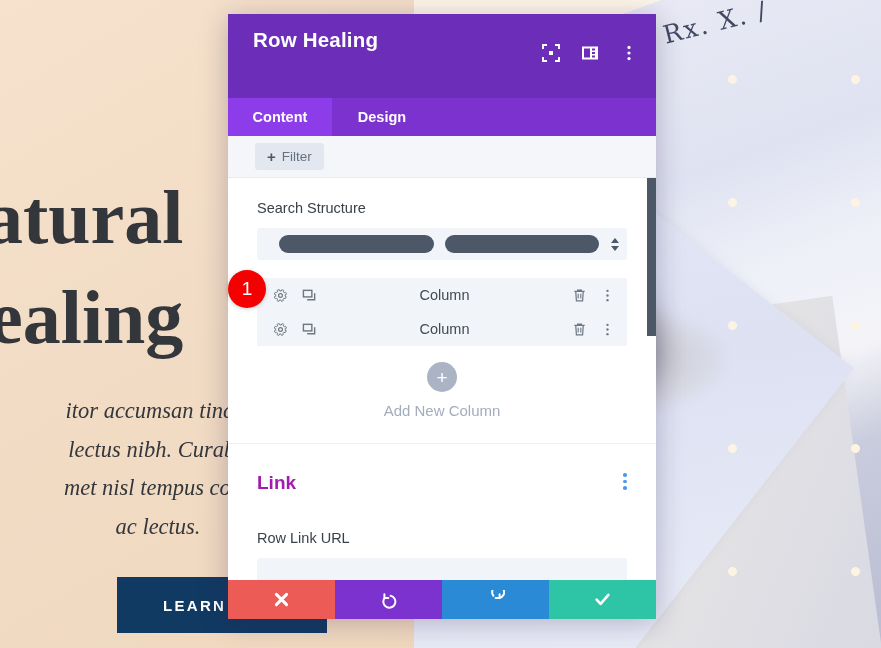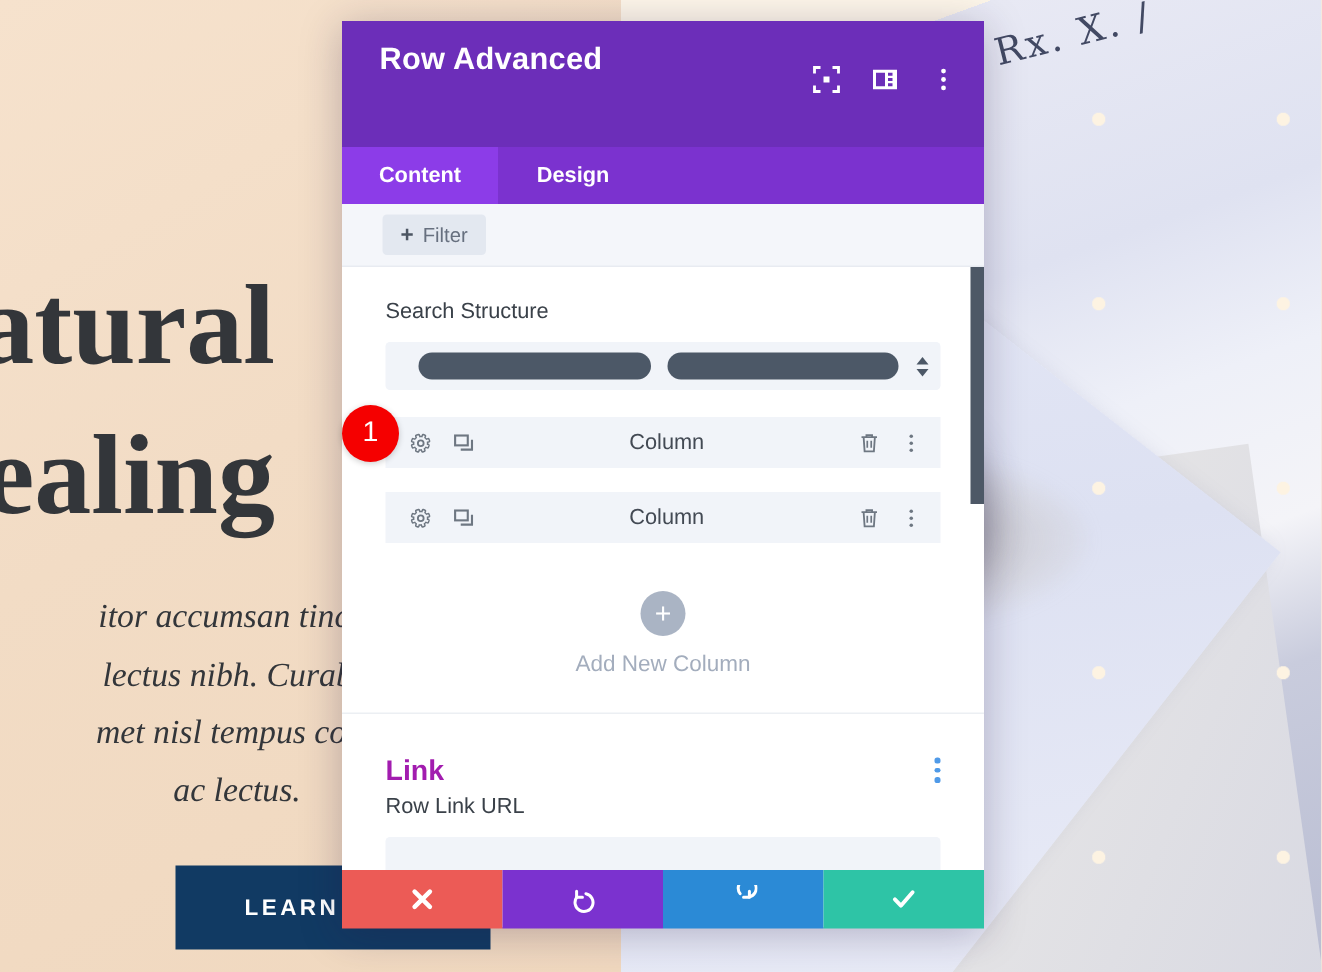--- a/index.html
+++ b/index.html
@@ -297,21 +297,20 @@
   .cs-spin .up   { border-bottom: 5px solid #4c5867; }
   .cs-spin .down { border-top: 5px solid #4c5867; }
 
   
   .col-rows { margin-top: 18px; }
   .col-row {
     display: flex;
     align-items: center;
     background: #f1f4f9;
     height: 34px;
-    margin-bottom: 16px;
     padding: 0 12px 0 16px;
     position: relative;
     cursor: pointer;
   }
   .col-row-left { display: flex; align-items: center; gap: 14px; }
   .col-row-label {
     flex: 1;
     text-align: center;
     font-size: 14.5px;
     color: #434a54;
@@ -362,21 +361,21 @@
     display: block;
     width: 3.5px; height: 3.5px;
     background: #4f9ae8;
     border-radius: 50%;
     margin-bottom: 3px;
   }
   .link-field-label {
     padding: 0 29px;
     font-size: 14.5px;
     color: #3a4149;
-    margin-top: 4px;
+    margin-top: 36px;
   }
   .link-input {
     margin: 12px 29px 0 29px;
     height: 34px;
     background: #f1f4f9;
     border-radius: 3px;
     border: 0;
     width: calc(100% - 58px);
     font-family: "Liberation Sans", sans-serif;
     font-size: 14px;
@@ -448,21 +447,21 @@
     <div>lectus nibh. Curabit</div>
     <div>met nisl tempus conv</div>
     <div>ac lectus.</div>
   </div>
 
   <div class="hero-btn">LEARN</div>
 
   <div class="modal">
 
     <div class="modal-header">
-      <div class="modal-title">Row Advanced</div>
+      <div class="modal-title">Row Healing</div>
 
       <div class="header-icons">
         <span class="hicon">
           <svg viewBox="0 0 18 18" width="18" height="18">
             <path d="M1 5V1h4M13 1h4v4M17 13v4h-4M5 17H1v-4" fill="none" stroke="#ffffff" stroke-width="1.9"></path>
             <rect x="7" y="7" width="4" height="4" fill="#ffffff"></rect>
           </svg>
         </span>
         <span class="hicon">
           <svg viewBox="0 0 18 18" width="18" height="18">

